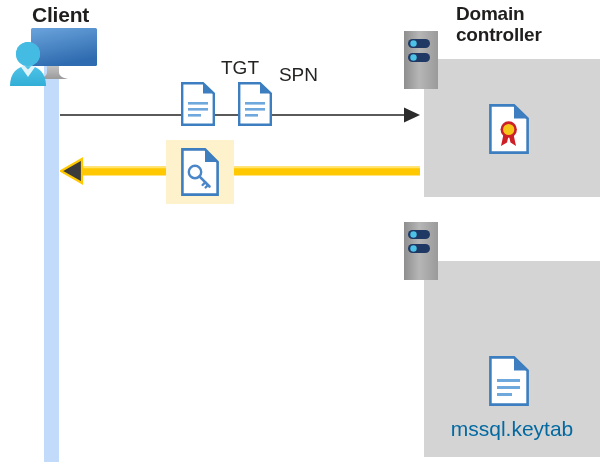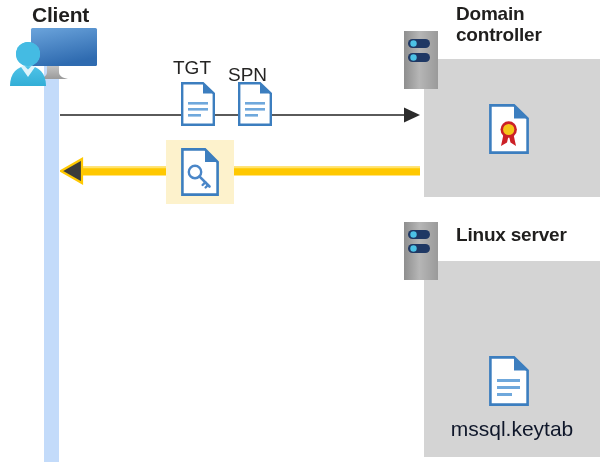--- a/index.html
+++ b/index.html
@@ -52,22 +52,23 @@
   #lx-server { left: 404px; top: 222px; }
 
   
   #arrow-gray   { left: 60px;  top: 104px; width: 360px; height: 22px; }
   #arrow-yellow { left: 60px;  top: 156px; width: 360px; height: 30px; }
 
   
   .doc-label {
     font-size: 19px;
     color: #252423;
-    text-align: left;
+    text-align: right;
     letter-spacing: 0px;
+    margin-left: 40px;
   }
   #tgt-label { left: 173px; top: 57px;  width: 46px; }
   #spn-label { left: 228px; top: 64px;  width: 50px; }
 
   
   .doc-icon { width: 34px; height: 44px; }
   #tgt-doc { left: 181px; top: 82px; }
   #spn-doc { left: 238px; top: 82px; }
 
   
@@ -78,21 +79,21 @@
   #key-doc { left: 181px; top: 148px; width: 38px; height: 48px; }
 
   
   #cert-doc  { left: 489px; top: 104px; width: 40px; height: 50px; }
   #sql-icon  { left: 487px; top: 277px; width: 45px; height: 52px; }
   #keytab-doc{ left: 489px; top: 356px; width: 40px; height: 50px; }
   #keytab-label {
     left: 424px; top: 417px; width: 176px;
     text-align: center;
     font-size: 21px;
-    color: #0f172a;
+    color: #0369a1;
   }
 </style>
 </head>
 <body>
 
 <div id="diagram">
 
   <div class="abs panel" id="dc-panel"></div>
   <div class="abs panel" id="lx-panel"></div>
 
@@ -126,21 +127,20 @@
       <circle cx="22" cy="28" r="12" fill="#4fc3e8"></circle>
       <circle cx="22" cy="28" r="12" fill="#44bbe3"></circle>
     </svg>
   </div>
 
   <div class="abs title" id="client-title">Client</div>
 
   <div class="abs title" id="dc-title" style="white-space: pre-line;">Domain
 controller</div>
 
-  <div class="abs title" id="lx-title">Linux server</div>
 
   <div class="abs server-icon" id="dc-server">
     <svg viewBox="0 0 34 58" width="34" height="58" xmlns="http://www.w3.org/2000/svg">
       <defs>
         <linearGradient id="srvGradA" x1="0" y1="0" x2="1" y2="0">
           <stop offset="0%" stop-color="#8e8e8e"></stop>
           <stop offset="45%" stop-color="#b6b6b6"></stop>
           <stop offset="100%" stop-color="#9a9a9a"></stop>
         </linearGradient>
       </defs>

